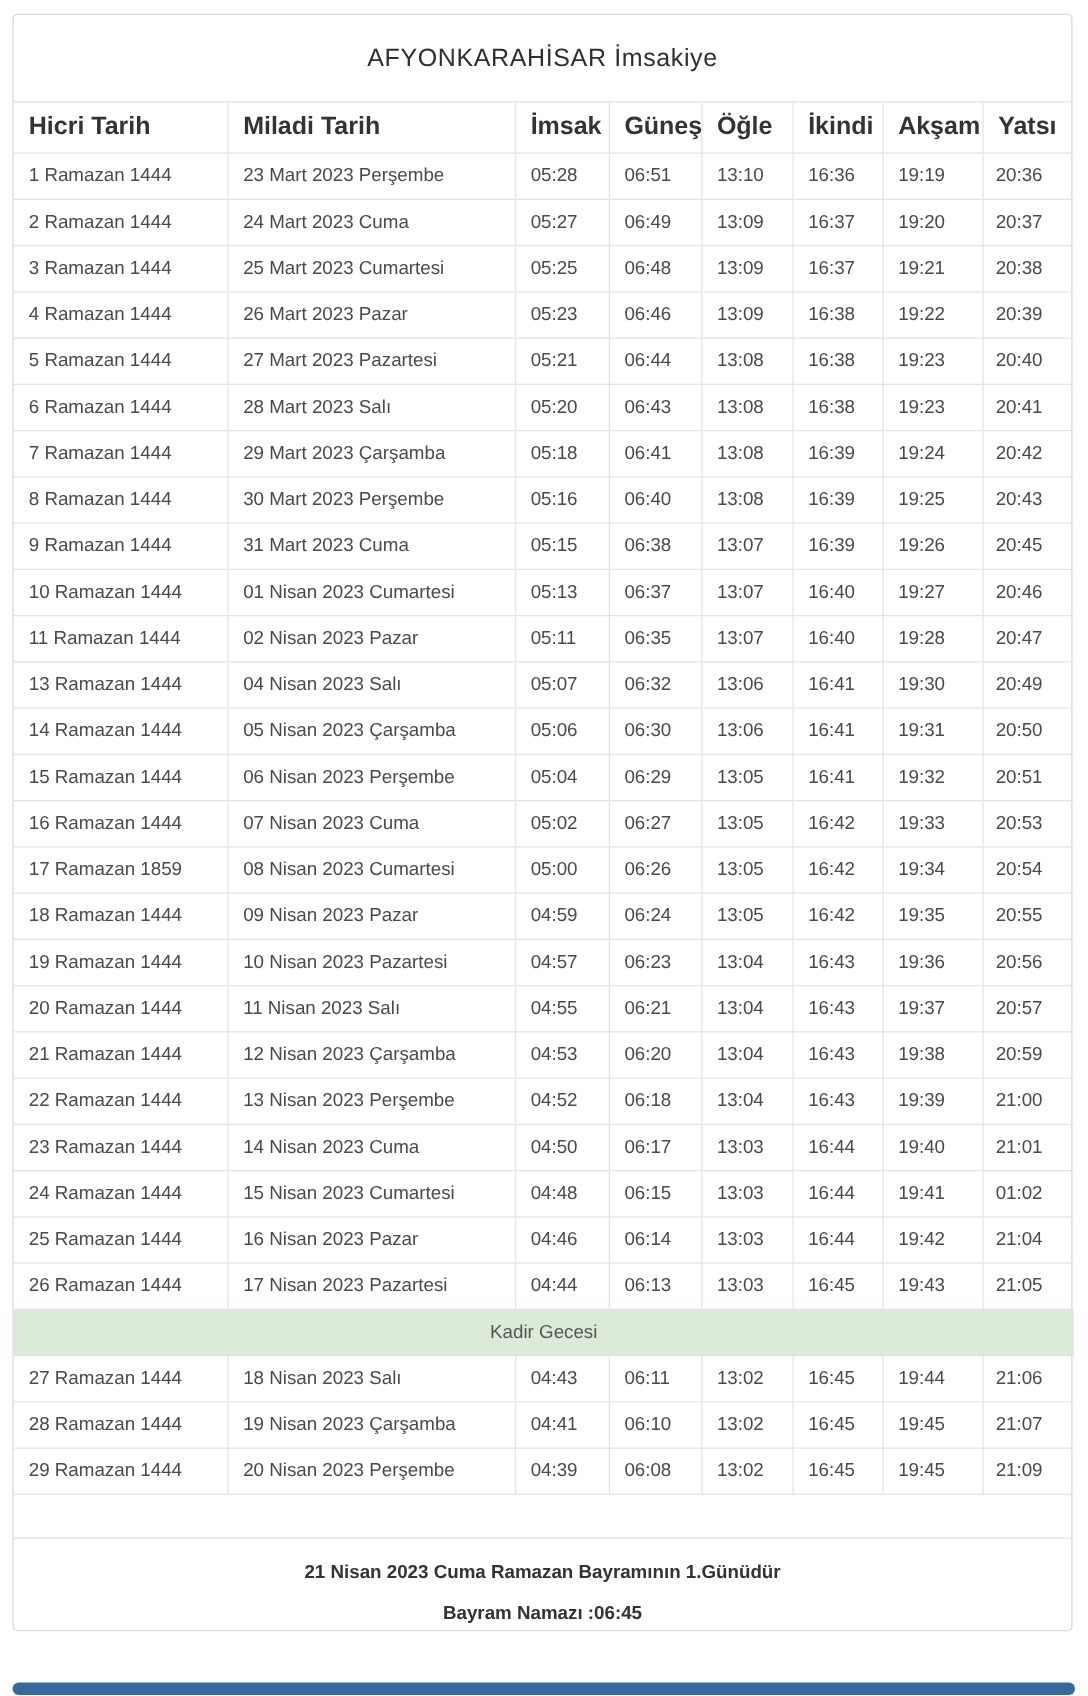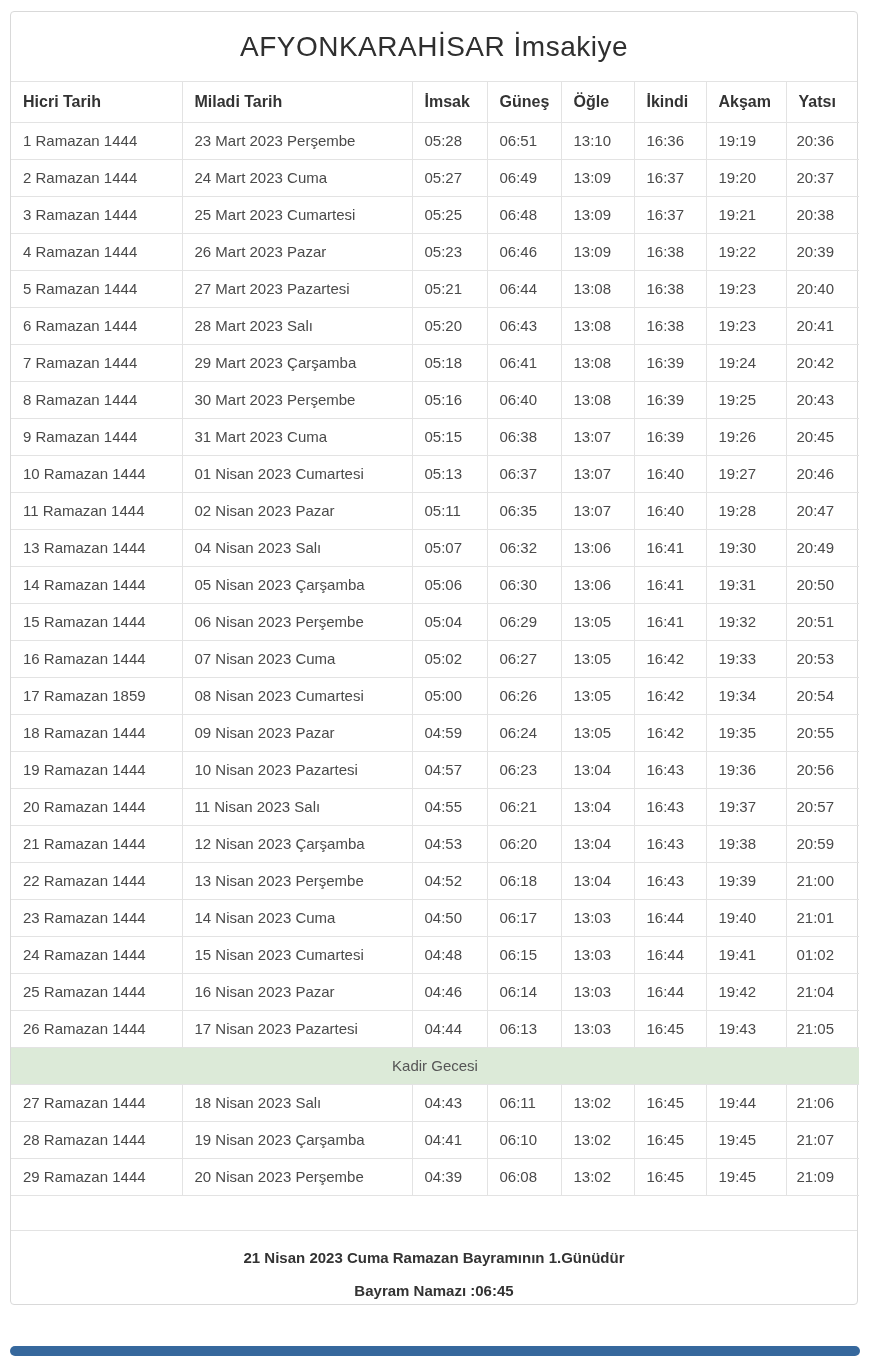--- a/index.html
+++ b/index.html
@@ -23,36 +23,36 @@
   }
   .card{
     position:absolute;left:10px;top:11px;width:848px;
     background:#ffffff;
     border:1px solid var(--card_border);
     border-radius:4px;
   }
   .card-title{
     height:70px;line-height:70px;
     text-align:center;
-    font-size:28px;
+    font-size:20px;
     color:var(--title_text);
     border-bottom:1px solid var(--grid_line);
     letter-spacing:0.5px;
     white-space:nowrap;
   }
   table{
     width:100%;
     border-collapse:collapse;
     table-layout:fixed;
   }
   th{
     height:40px;
     text-align:left;
     padding-left:12px;
-    font-size:16px;
+    font-size:20px;
     font-weight:bold;
     color:var(--header_text);
     border-bottom:1px solid var(--grid_line);
     border-right:1px solid var(--grid_line);
     white-space:nowrap;
     overflow:hidden;
   }
   th:last-child{border-right:none;}
   td{
     height:37px;

